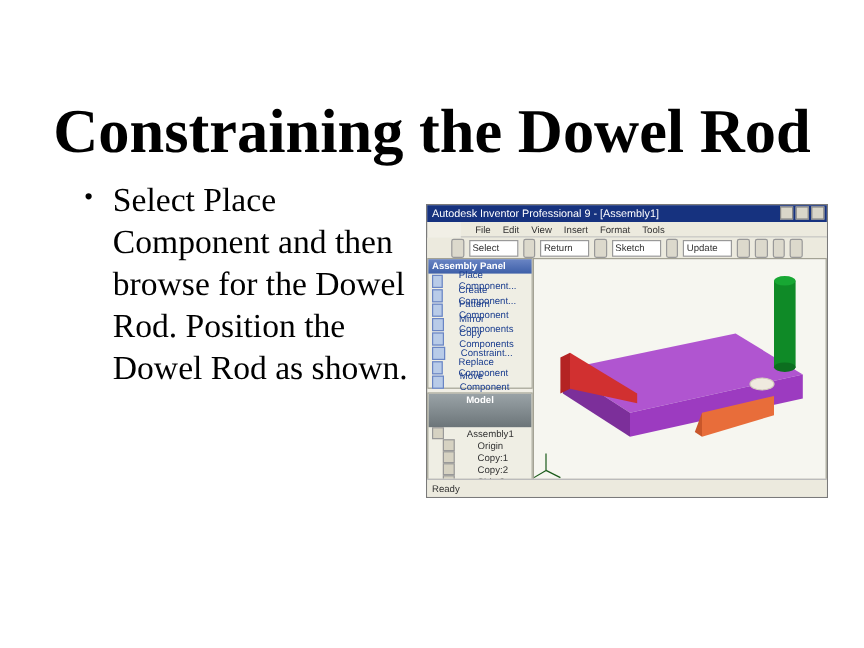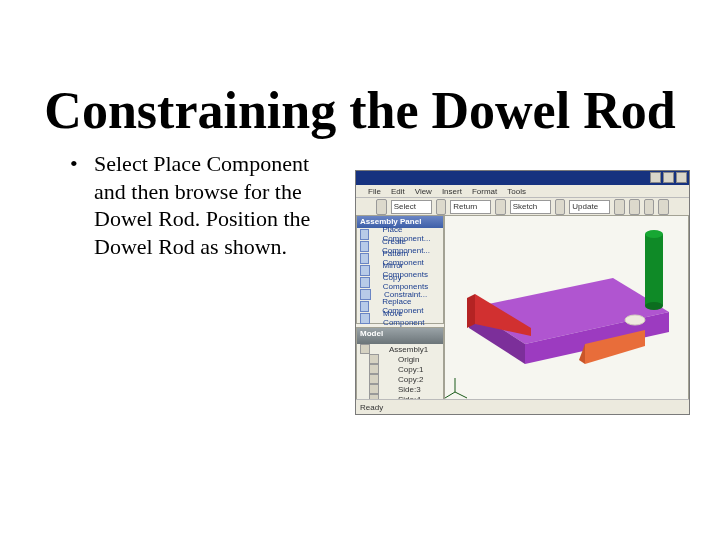--- a/index.html
+++ b/index.html
@@ -1,36 +1,36 @@
 <!DOCTYPE html>
 <html><head>
 <meta charset="utf-8">
 <style>
   html,body{margin:0;padding:0;width:720px;height:540px;background:#fff;font-family:"Times New Roman",Times,serif;color:#000;}
   .slide{position:relative;width:720px;height:540px;}
   .title{position:absolute;left:0;right:0;top:46px;text-align:center;font-size:52px;}
-  .body{position:absolute;left:70px;top:150px;width:270px;font-size:22px;line-height:1.25;}
+  .body{position:absolute;left:70px;top:150px;width:270px;font-size:28px;line-height:1.25;}
   ul.bullets{list-style:none;margin:0;padding:0;}
   ul.bullets>li{position:relative;padding-left:24px;}
   ul.bullets>li::before{content:"•";position:absolute;left:0;top:0;font-size:22px;}
   .shot{position:absolute;left:355px;top:170px;width:335px;height:245px;background:#f1efe6;border:1px solid #7a7a7a;box-sizing:border-box;}
   .shot-titlebar{height:14px;background:#16327f;color:#fff;font:9px Tahoma,Arial,sans-serif;display:flex;align-items:center;padding:0 4px;position:relative;}
   .shot-titlebar .winbtns{position:absolute;right:2px;top:1px;display:flex;gap:2px;}
   .shot-titlebar .winbtn{width:11px;height:11px;background:#d9d6c9;border:1px solid #888;box-sizing:border-box;}
-  .shot-menubar{height:12px;background:#eceade;font:8px Tahoma,Arial,sans-serif;color:#333;display:flex;align-items:center;gap:10px;padding:0 12px;border-bottom:1px solid #bbb;}
+  .shot-menubar{height:12px;background:#eceade;font:8px Tahoma,Arial,sans-serif;color:#333;display:flex;align-items:center;gap:10px;padding:0 12px;border-bottom:1px solid #bbb;margin-left:28px;}
   .shot-toolbar{height:18px;background:#eceade;border-bottom:1px solid #bbb;display:flex;align-items:center;gap:4px;padding:0 20px;}
   .shot-toolbar .tbtn{width:14px;height:14px;background:#dcd9cc;border:1px solid #999;border-radius:2px;}
   .shot-toolbar .tfield{width:56px;height:12px;background:#fff;border:1px solid #999;font:8px Tahoma,Arial,sans-serif;color:#333;padding:0 2px;line-height:12px;}
   .shot-main{position:absolute;left:0;top:44px;right:0;bottom:14px;}
   .panel{position:absolute;left:0;top:0;width:88px;height:109px;background:#efeee4;border:1px solid #a3a294;box-sizing:border-box;font:8px Tahoma,Arial,sans-serif;color:#1a3d8e;}
   .panel .panel-title{height:12px;line-height:12px;color:#fff;padding:0 3px;font-weight:bold;background:linear-gradient(#6a85c4,#3d5fa8);}
   .panel .pitem{display:flex;align-items:center;gap:13px;height:12px;padding:0 3px;}
   .panel .pitem .picon{width:9px;height:9px;background:#b8cbe8;border:1px solid #6a85c4;}
   .browser{position:absolute;left:0;top:112px;width:88px;bottom:0;background:#efeee4;border:1px solid #a3a294;box-sizing:border-box;font:8px Tahoma,Arial,sans-serif;color:#333;overflow:hidden;}
-  .browser .browser-title{height:16px;line-height:12px;color:#fff;padding:0 3px;font-weight:bold;background:linear-gradient(#9aa3a7,#6c7579);}
+  .browser .browser-title{height:28px;line-height:12px;color:#fff;padding:0 3px;font-weight:bold;background:linear-gradient(#9aa3a7,#6c7579);text-align:center;}
   .browser .bitem{display:flex;align-items:center;gap:19px;height:10px;padding:0 3px;}
   .browser .bitem.ind1{padding-left:12px;}
   .browser .bicon{width:8px;height:8px;background:#d6d2c2;border:1px solid #999;}
   .viewport{position:absolute;left:88px;top:0;right:0;bottom:0;background:#f6f6f0;border:1px solid #a3a294;box-sizing:border-box;}
   .statusbar{position:absolute;left:0;right:0;bottom:0;height:14px;background:#eceade;border-top:1px solid #bbb;font:8px Tahoma,Arial,sans-serif;color:#333;display:flex;align-items:center;gap:6px;padding:0 4px;}
   svg.model{position:absolute;left:0;top:0;}
 </style>
 </head>
 <body>
 <div class="slide">
@@ -38,20 +38,21 @@
 <h1 class="title">Constraining the Dowel Rod</h1>
 
 <div class="body">
   <ul class="bullets">
     <li>Select Place Component and then browse for the Dowel Rod. Position the Dowel Rod as shown.</li>
   </ul>
 </div>
 
 <div class="shot">
   <div class="shot-titlebar">
+    <span>Autodesk Inventor Professional 9 - [Assembly1]</span>
     <div class="winbtns">
       <div class="winbtn"></div>
       <div class="winbtn"></div>
       <div class="winbtn"></div>
     </div>
   </div>
   <div class="shot-menubar">
     <span>File</span>
     <span>Edit</span>
     <span>View</span>

